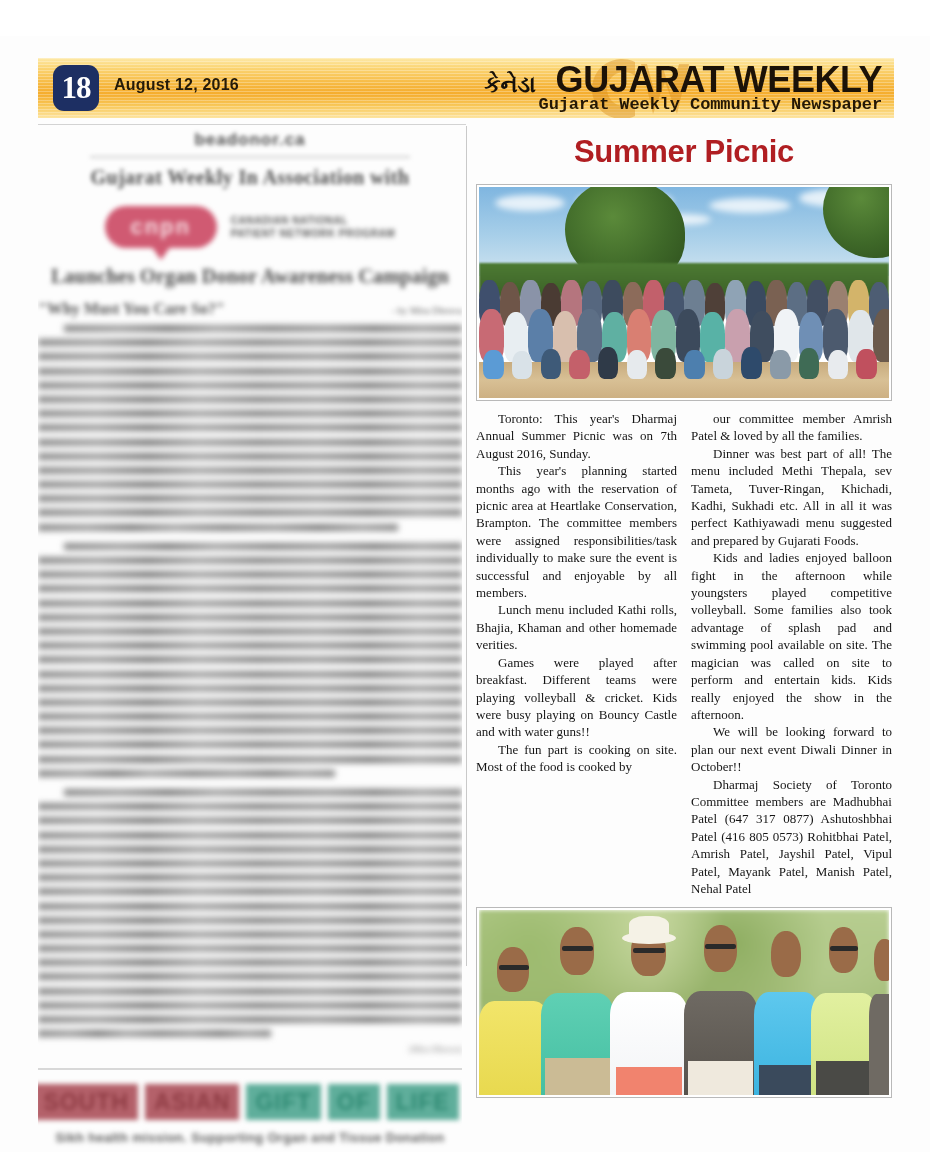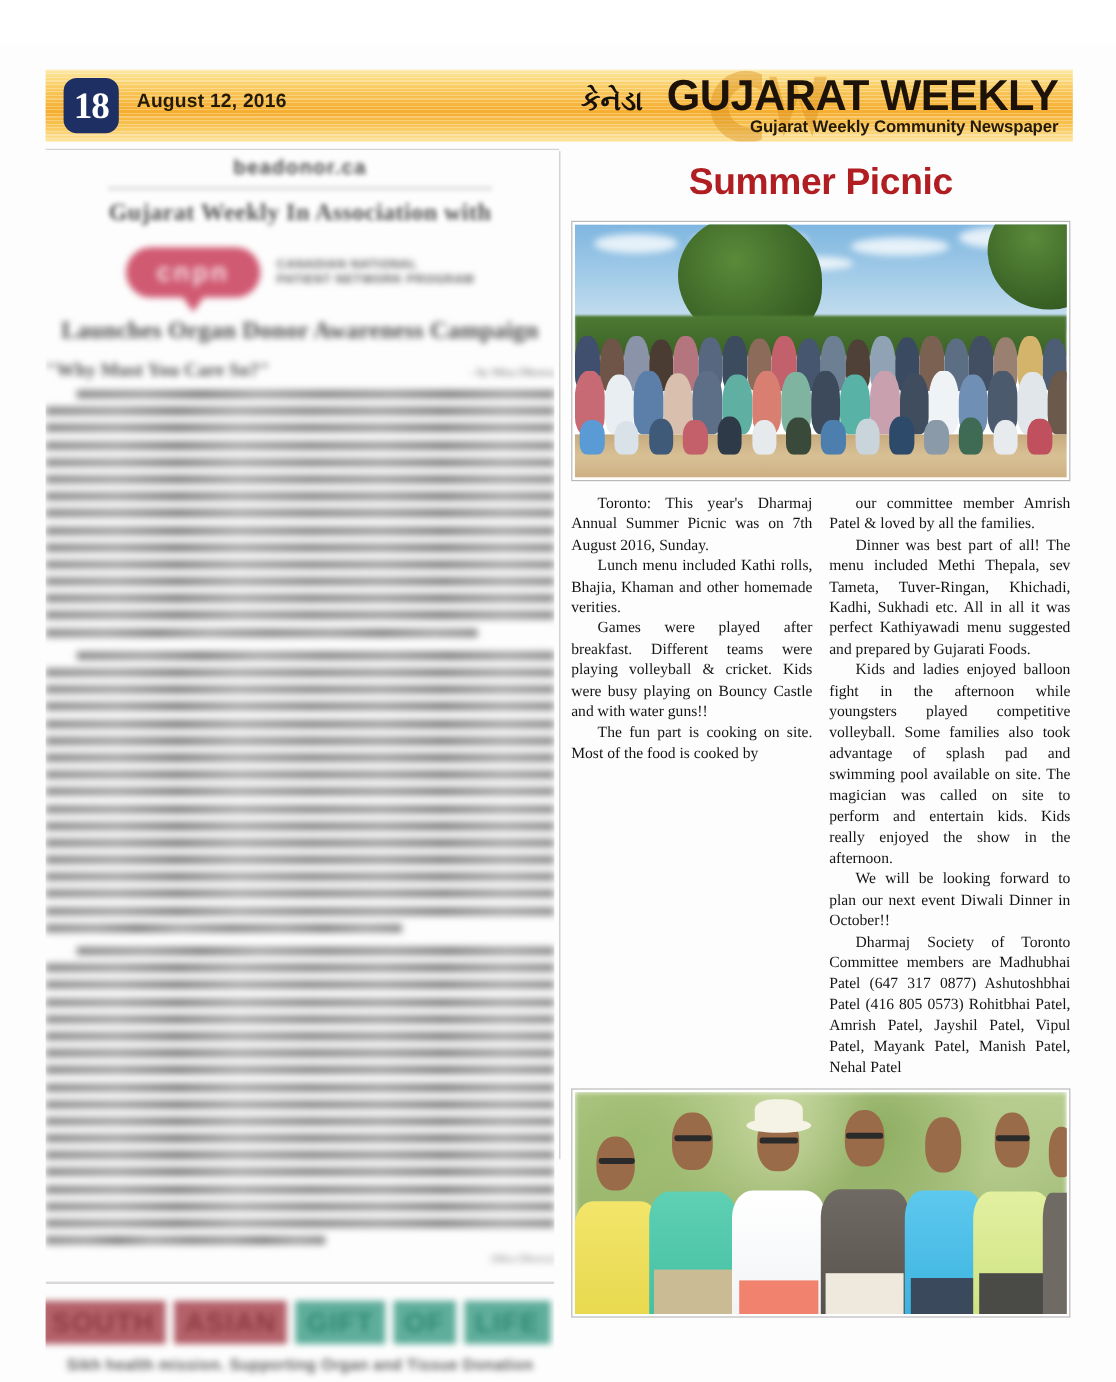--- a/index.html
+++ b/index.html
@@ -94,22 +94,22 @@
   }
   .brand-title {
     font-family: "Liberation Sans", sans-serif;
     font-size: 36px;
     font-weight: bold;
     color: #1c1207;
     letter-spacing: -0.4px;
     line-height: 33px;
   }
   .brand-sub {
-    font-family: Liberation Sans, sans-serif;
-    font-size: 14px;
+    font-family: Liberation Mono, monospace;
+    font-size: 17px;
     font-weight: bold;
     color: #241806;
     letter-spacing: -0.1px;
     line-height: 16px;
     margin-top: 1px;
   }
 
   
   .col-divider {
     position: absolute;
@@ -648,20 +648,21 @@
           <div class="pers" style="left:78%; bottom:0; width:5%; height:86%;  background:#3f6b55;"></div>
           <div class="pers" style="left:85%; bottom:0; width:5%; height:82%;  background:#e8ebee;"></div>
           <div class="pers" style="left:92%; bottom:0; width:5%; height:84%;  background:#c0505e;"></div>
         </div>
       </div>
     </div>
 
     <div class="body-cols">
       <div class="bcol">
         <p>Toronto: This year's Dharmaj Annual Summer Picnic was on 7th August 2016, Sunday.</p>
+        <p>This year's planning started months ago with the reservation of picnic area at Heartlake Conservation, Brampton. The committee members were assigned responsibilities/task individually to make sure the event is successful and enjoyable by all members.</p>
         <p>Lunch menu included Kathi rolls, Bhajia, Khaman and other homemade verities.</p>
         <p>Games were played after breakfast. Different teams were playing volleyball &amp; cricket. Kids were busy playing on Bouncy Castle and with water guns!!</p>
         <p>The fun part is cooking on site. Most of the food is cooked by</p>
       </div>
       <div class="bcol">
         <p>our committee member Amrish Patel &amp; loved by all the families.</p>
         <p>Dinner was best part of all! The menu included Methi Thepala, sev Tameta, Tuver-Ringan, Khichadi, Kadhi, Sukhadi etc. All in all it was perfect Kathiyawadi menu suggested and prepared by Gujarati Foods.</p>
         <p>Kids and ladies enjoyed balloon fight in the afternoon while youngsters played competitive volleyball. Some families also took advantage of splash pad and swimming pool available on site. The magician was called on site to perform and entertain kids. Kids really enjoyed the show in the afternoon.</p>
         <p>We will be looking forward to plan our next event Diwali Dinner in October!!</p>
         <p>Dharmaj Society of Toronto Committee members are Madhubhai Patel  (647 317 0877) Ashutoshbhai Patel (416 805 0573) Rohitbhai Patel, Amrish Patel, Jayshil Patel, Vipul Patel, Mayank Patel, Manish Patel, Nehal Patel</p>

